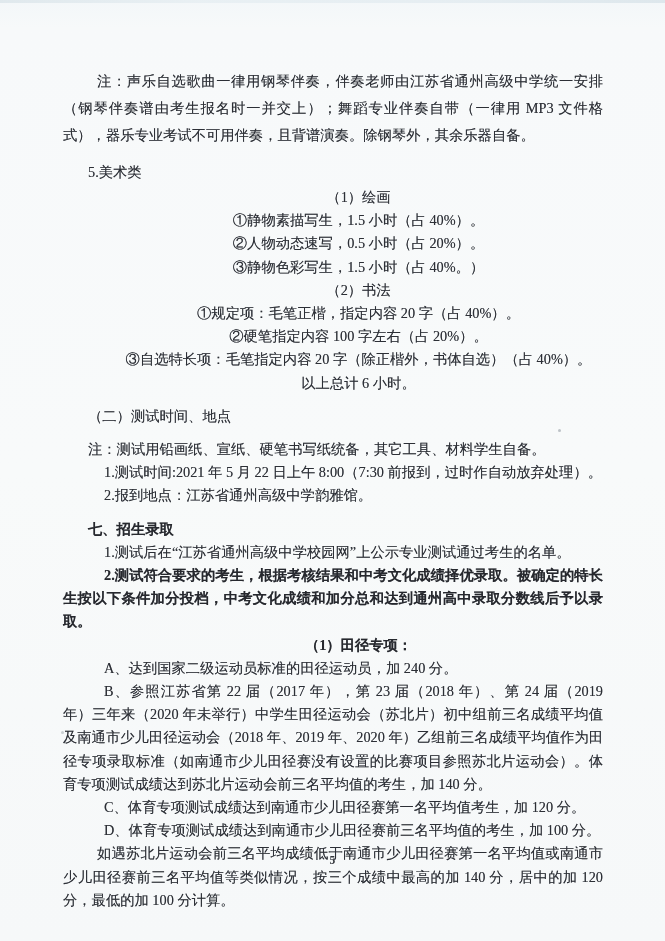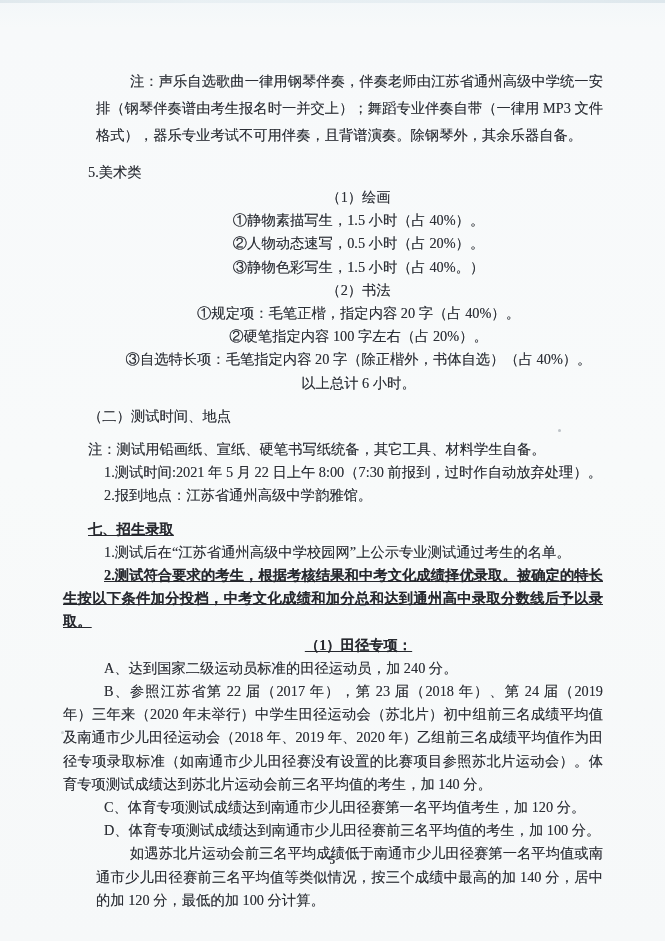--- a/index.html
+++ b/index.html
@@ -24,26 +24,26 @@
   .doc {
     position: absolute;
     left: 63px; right: 62px; top: 68px;
     color: #2c2f36;
     font-size: 14.3px;
     line-height: 23.2px;
     text-shadow: 0 0 0.4px rgba(44,47,54,0.5);
   }
   .para { margin: 0; text-align: justify; }
   .lh27 { line-height: 27px; }
-  .ind-a { text-indent: 34px; margin-left: 33px; }   
+  .ind-a { text-indent: 34px; }   
   .ind-b { text-indent: 41px; }   
   .ml-a { margin-left: 25px; text-align: left; margin-top: 10px; }   
   .ml-b { margin-left: 51px; text-align: center; }   
   .ml-c { margin-left: 41px; text-align: left; }   
-  .bold { font-weight: bold; color: #26282e; text-decoration: underline; }
+  .bold { font-weight: bold; color: #26282e; }
   .page-number {
     position: absolute;
     top: 854px; left: 0; right: 0;
     text-align: center;
     font-size: 11.5px;
     font-weight: bold;
     color: #33363c;
     letter-spacing: 0.5px;
   }
   .speck {

